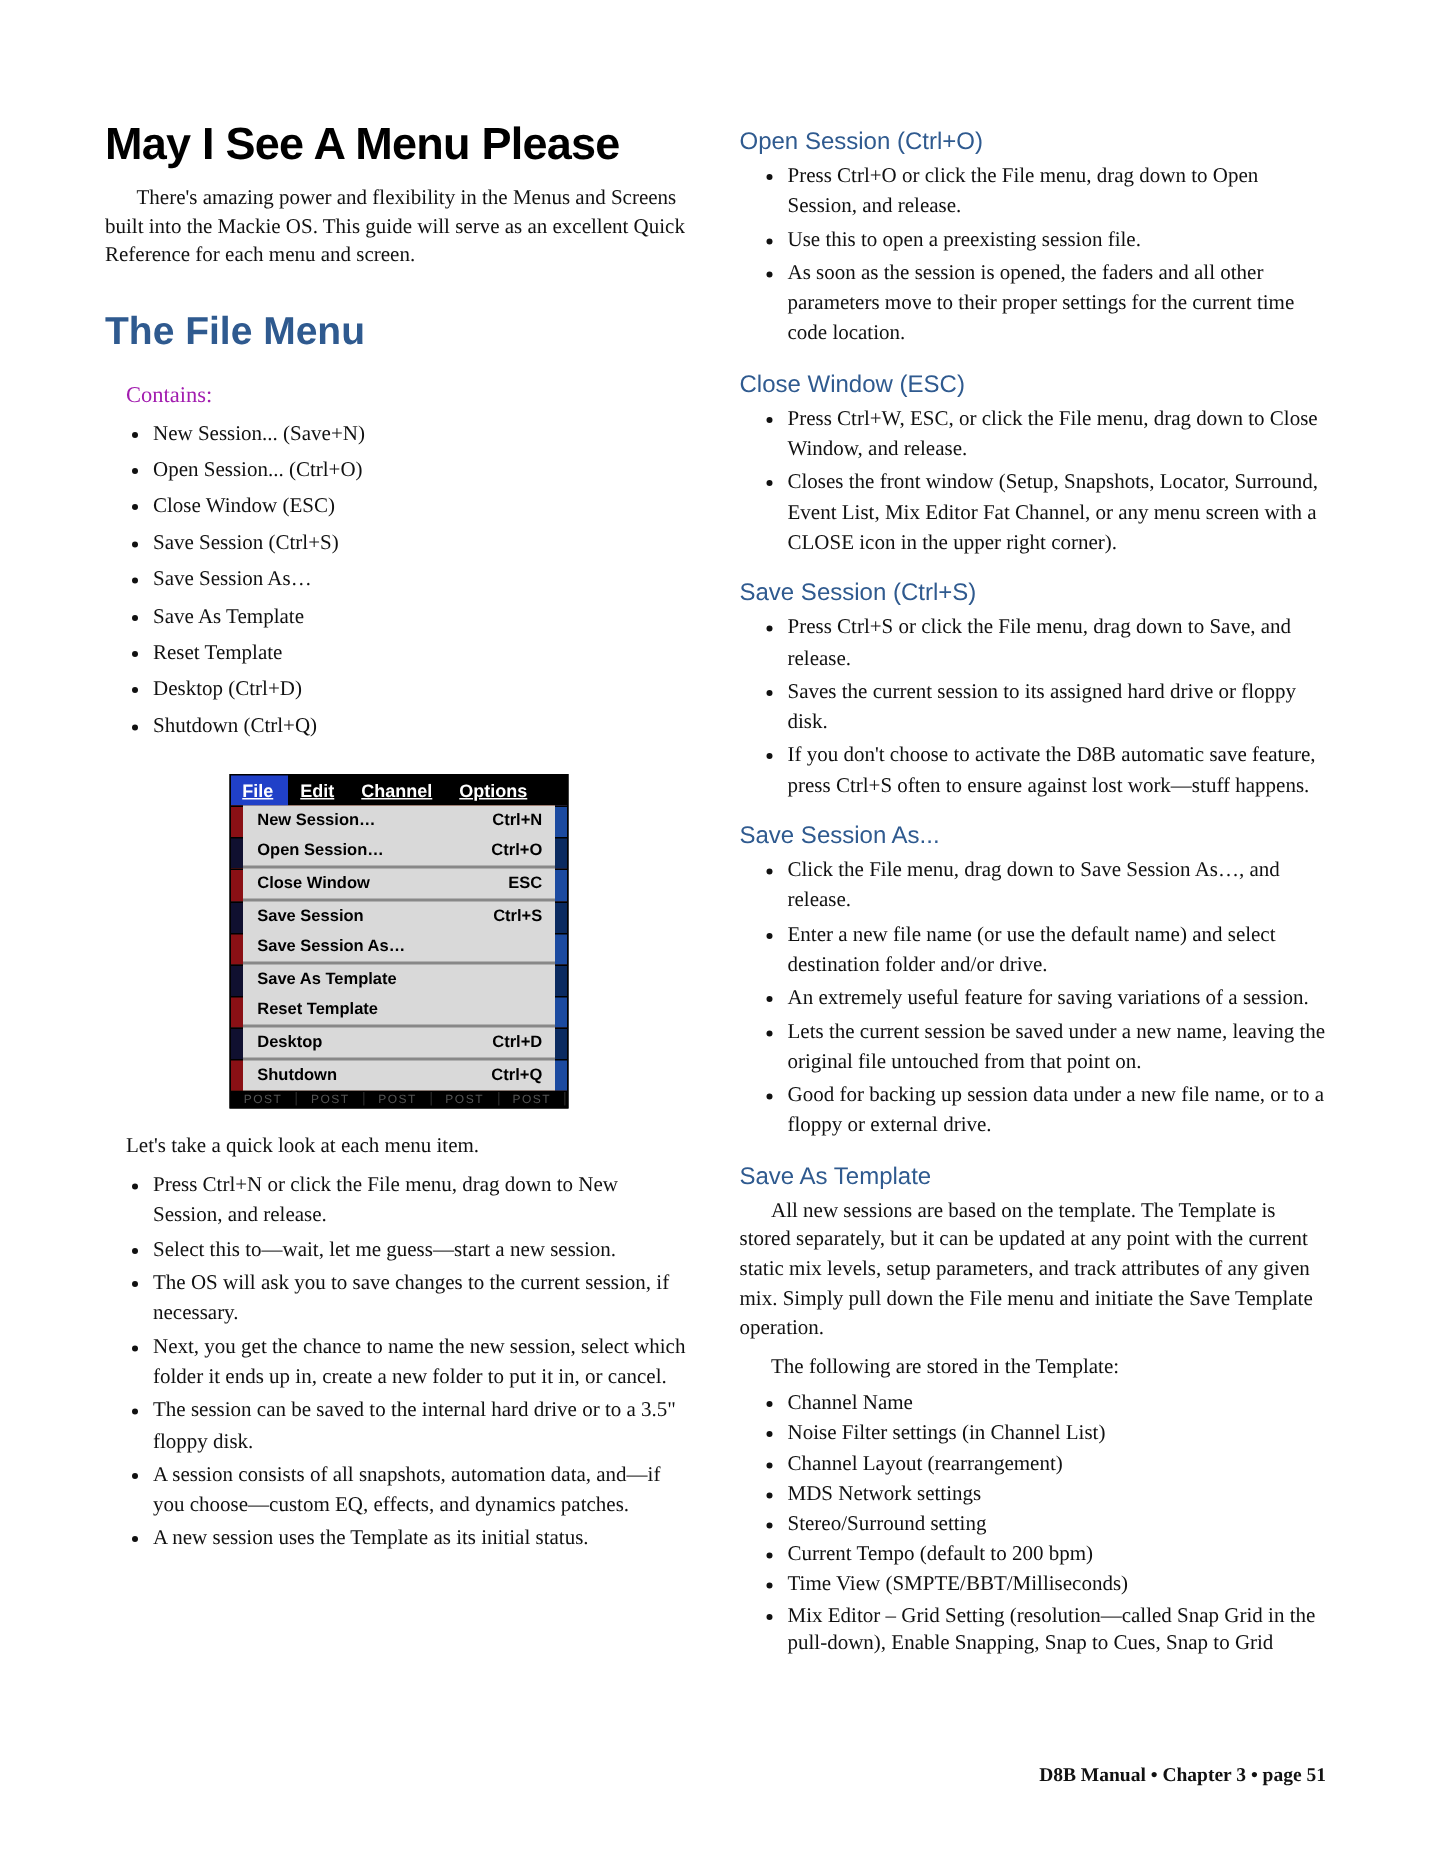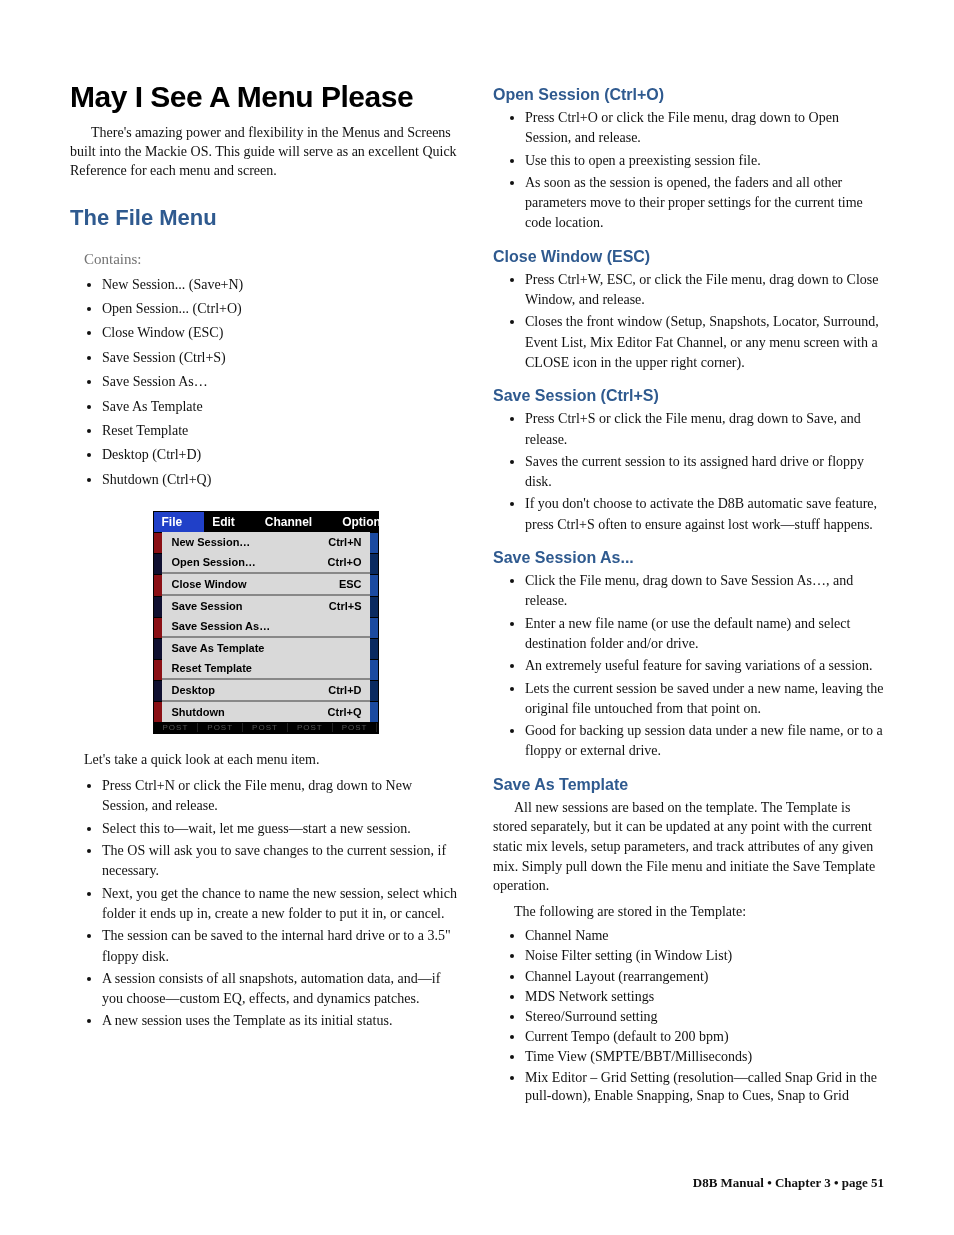--- a/index.html
+++ b/index.html
@@ -34,36 +34,36 @@
   }
   p.intro {
     font-size: 14px;
     line-height: 1.35;
     margin: 0 0 24px 0;
     text-indent: 1.5em;
   }
   h2.section {
     font-family: "Gill Sans", "Gill Sans MT", "Trebuchet MS", "Arial Narrow", sans-serif;
     font-weight: 700;
-    font-size: 22px;
+    font-size: 26px;
     color: #2f5a8f;
     margin: 0 0 6px 0;
   }
   h3.subhead {
     font-family: "Gill Sans", "Gill Sans MT", "Trebuchet MS", "Arial Narrow", sans-serif;
-    font-weight: 700;
+    font-weight: 400;
     font-size: 16px;
     color: #2f5a8f;
     margin: 14px 0 4px 0;
   }
   h3.contains {
     font-family: Georgia, serif;
     font-weight: 400;
     font-size: 15px;
-    color: #737373;
+    color: #a21caf;
     margin: 20px 0 6px 14px;
   }
   ul.body-list {
     list-style: disc;
     padding-left: 32px;
     margin: 0 0 12px 0;
     font-size: 14px;
     line-height: 1.45;
   }
   ul.body-list.tight { line-height: 1.6; margin-bottom: 20px; }
@@ -88,21 +88,22 @@
     font-family: Verdana, Geneva, sans-serif;
   }
   .menubar {
     display: flex;
     font-size: 12px;
     font-weight: 700;
     color: #fff;
     background: #000;
   }
   .menubar .mitem {
-    padding: 3px 22px 3px 8px;
+    padding: 3px 10px 3px 8px;
+    text-decoration: underline;
   }
   .menubar .mitem.active {
     background: #2040c8;
   }
   .menu-body-wrap {
     display: flex;
     background: #c2410c;
   }
   .left-strip, .right-strip {
     width: 8px;
@@ -312,21 +313,21 @@
         <li>An extremely useful feature for saving variations of a session.</li>
         <li>Lets the current session be saved under a new name, leaving the original file untouched from that point on.</li>
         <li>Good for backing up session data under a new file name, or to a floppy or external drive.</li>
       </ul>
 
       <h3 class="subhead">Save As Template</h3>
       <p class="body indent">All new sessions are based on the template. The Template is stored separately, but it can be updated at any point with the current static mix levels, setup parameters, and track attributes of any given mix. Simply pull down the File menu and initiate the Save Template operation.</p>
       <p class="body indent">The following are stored in the Template:</p>
       <ul class="body-list" style="line-height:1.3">
         <li>Channel Name</li>
-        <li>Noise Filter setting (in Window List)</li>
+        <li>Noise Filter settings (in Channel List)</li>
         <li>Channel Layout (rearrangement)</li>
         <li>MDS Network settings</li>
         <li>Stereo/Surround setting</li>
         <li>Current Tempo (default to 200 bpm)</li>
         <li>Time View (SMPTE/BBT/Milliseconds)</li>
         <li>Mix Editor – Grid Setting (resolution—called Snap Grid in the pull-down), Enable Snapping, Snap to Cues, Snap to Grid</li>
       </ul>
     </div>
   </div>
 

